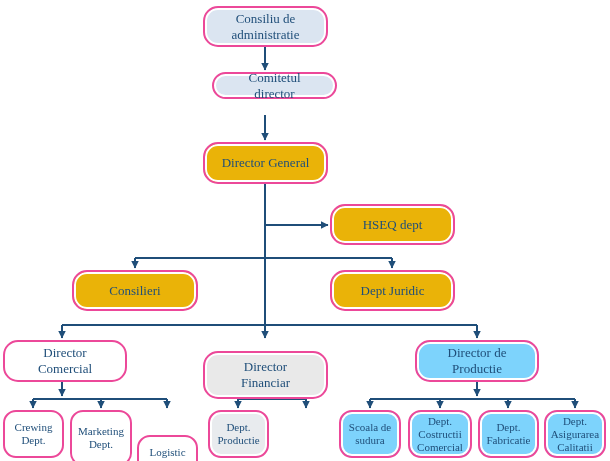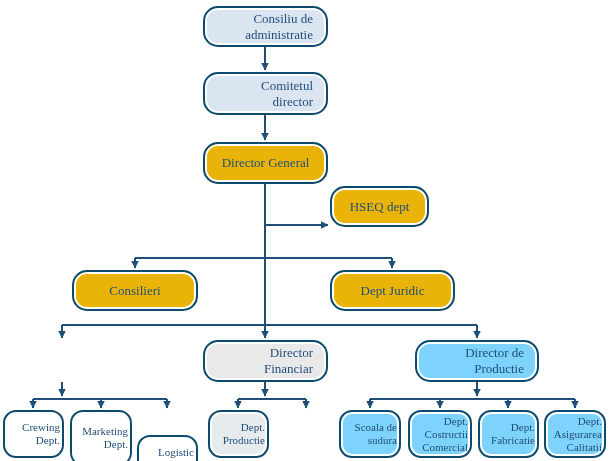--- a/index.html
+++ b/index.html
@@ -13,25 +13,25 @@
   }
   .connectors {
     position: absolute;
     left: 0; top: 0;
     width: 610px; height: 461px;
     pointer-events: none;
   }
   .node {
     position: absolute;
     box-sizing: border-box;
-    border: 2px solid #0c4a6e;
+    border: 2px solid #ec4899;
     display: flex;
     align-items: center;
     justify-content: center;
-    text-align: right;
+    text-align: center;
     color: #1f4e79;
     box-shadow: inset 0 0 0 2px #ffffff;
   }
   .node.mid { border-radius: 15px; font-size: 13px; line-height: 16px; }
   .node.small { border-radius: 13px; font-size: 11px; line-height: 13px; }
   .node .node-label { padding: 0 13px; }
   .node.small .node-label { padding: 0 2px; }
   .fill-blue     { background: #dbe5f1; }
   .fill-cream    { background: #eab308; }
   .fill-white    { background: #ffffff; }
@@ -82,42 +82,45 @@
     <line class="conn" x1="370" y1="399" x2="370" y2="408" marker-end="url(#arrow)"></line>
     <line class="conn" x1="440" y1="399" x2="440" y2="408" marker-end="url(#arrow)"></line>
     <line class="conn" x1="508" y1="399" x2="508" y2="408" marker-end="url(#arrow)"></line>
     <line class="conn" x1="575" y1="399" x2="575" y2="408" marker-end="url(#arrow)"></line>
   </svg>
 
   <div class="node mid fill-blue" style="left:203px;top:6px;width:125px;height:41px">
     <span class="node-label">Consiliu de administratie</span>
   </div>
 
-  <div class="node mid fill-blue" style="left:203px;top:72px;width:125px;height:43px">
+  <div class="node mid fill-blue" style="left:212px;top:72px;width:125px;height:27px">
     <span class="node-label">Comitetul director</span>
   </div>
 
   <div class="node mid fill-cream" style="left:203px;top:142px;width:125px;height:42px">
     <span class="node-label">Director General</span>
   </div>
 
-  <div class="node mid fill-cream" style="left:330px;top:186px;width:99px;height:41px">
+  <div class="node mid fill-cream" style="left:330px;top:204px;width:125px;height:41px">
     <span class="node-label">HSEQ dept</span>
   </div>
 
   <div class="node mid fill-cream" style="left:72px;top:270px;width:126px;height:41px">
     <span class="node-label">Consilieri</span>
   </div>
 
   <div class="node mid fill-cream" style="left:330px;top:270px;width:125px;height:41px">
     <span class="node-label">Dept Juridic</span>
   </div>
 
+  <div class="node mid fill-white" style="left:3px;top:340px;width:124px;height:42px">
+    <span class="node-label">Director Comercial</span>
+  </div>
 
-  <div class="node mid fill-gray" style="left:203px;top:340px;width:125px;height:42px">
+  <div class="node mid fill-gray" style="left:203px;top:351px;width:125px;height:48px">
     <span class="node-label">Director Financiar</span>
   </div>
 
   <div class="node mid fill-lavender" style="left:415px;top:340px;width:124px;height:42px">
     <span class="node-label">Director de Productie</span>
   </div>
 
   <div class="node small fill-white" style="left:3px;top:410px;width:61px;height:48px">
     <span class="node-label">Crewing Dept.</span>
   </div>

